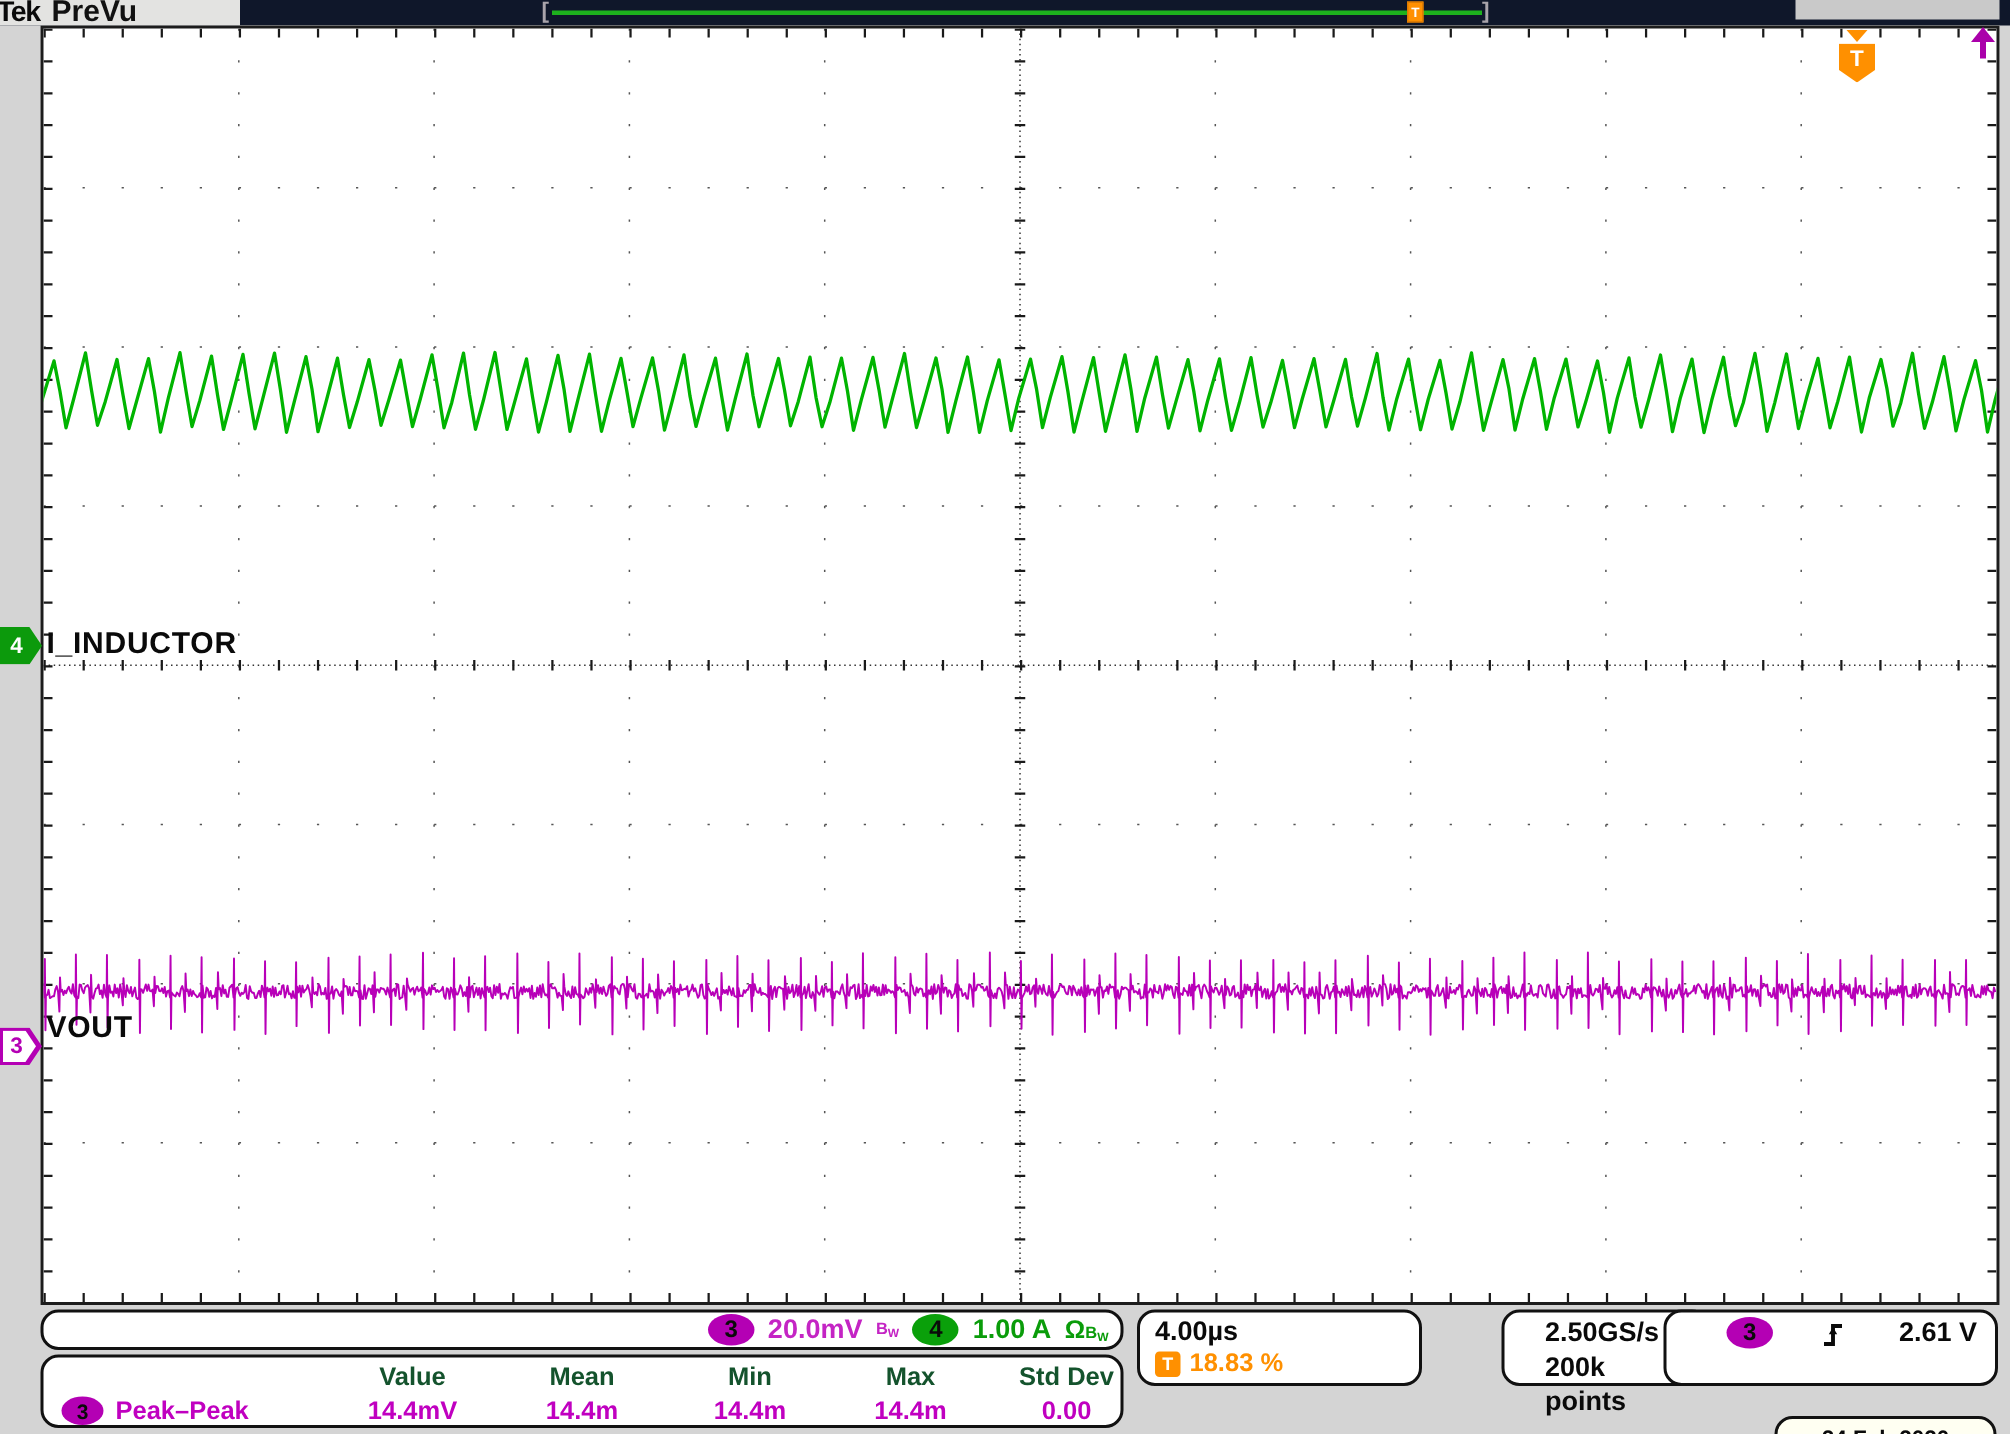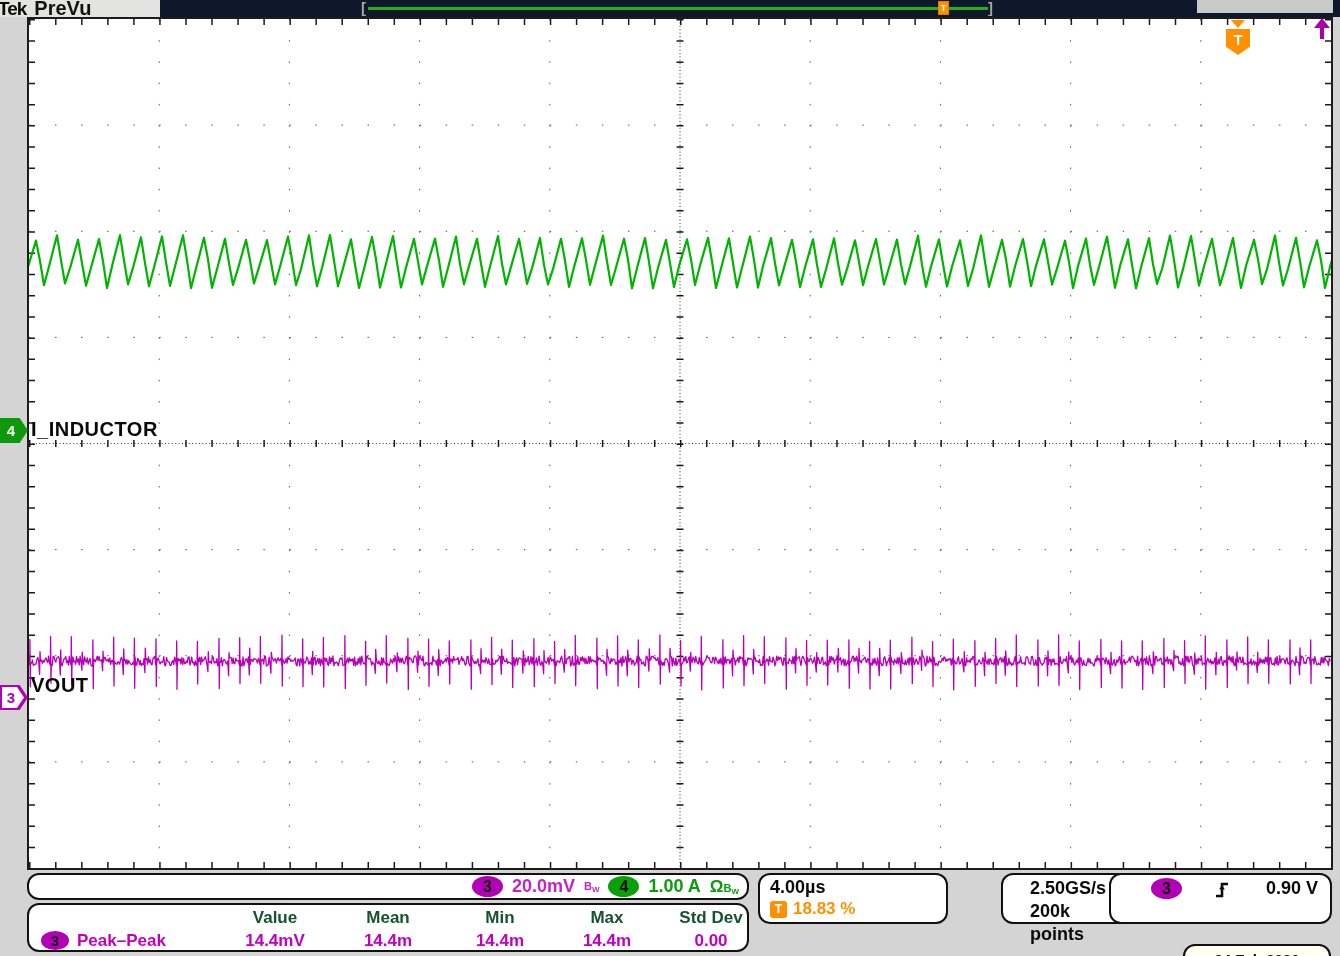--- a/index.html
+++ b/index.html
@@ -171,21 +171,21 @@
     <div>2.50GS/s</div>
     <div>200k points</div>
   </div>
 
   <div class="rbox trigger-box">
     <span class="badge badge-ch3">3</span>
     <svg class="slope-icon" width="22" height="20" viewBox="0 0 22 20">
       <path d="M3 16 L9 16 L9 4 L15 4" fill="none" stroke="#0a0a0a" stroke-width="2.6"></path>
       <path d="M6.2 9.5 L9 4.8 L11.8 9.5 Z" fill="#0a0a0a"></path>
     </svg>
-    <span class="trig-level">0.90 V</span>
+    <span class="trig-level">2.61 V</span>
   </div>
 
   <div class="rbox meas-box">
     <div class="meas-grid">
       <div class="hd"></div>
         <div class="hd"></div>
       <div class="hd">Value</div>
       <div class="hd">Mean</div>
       <div class="hd">Min</div>
       <div class="hd">Max</div>

